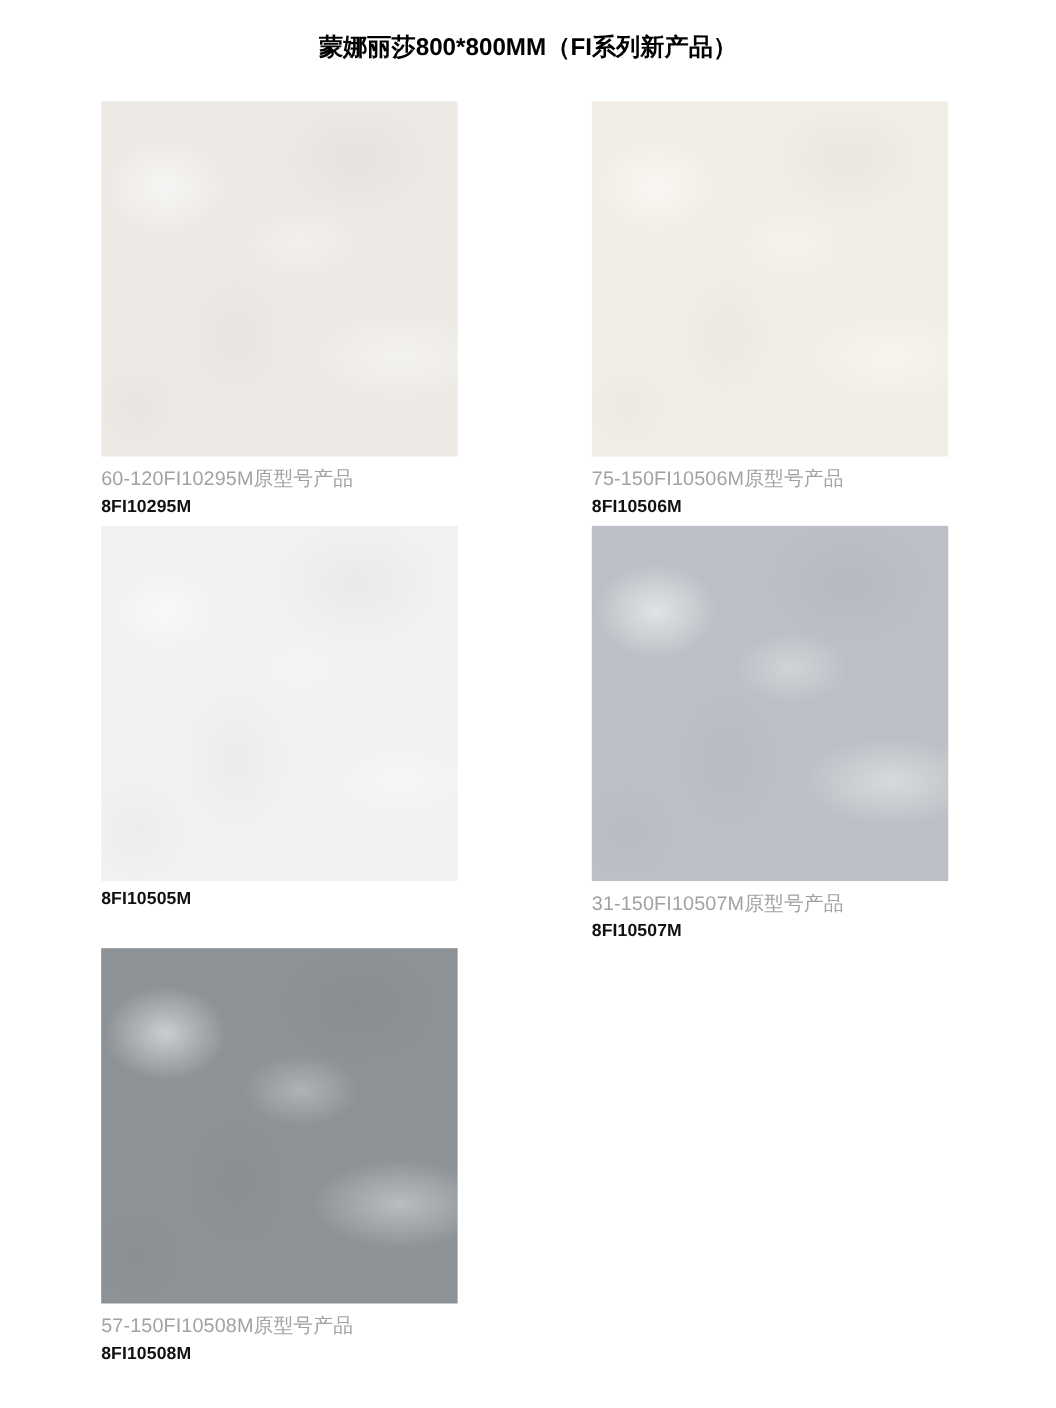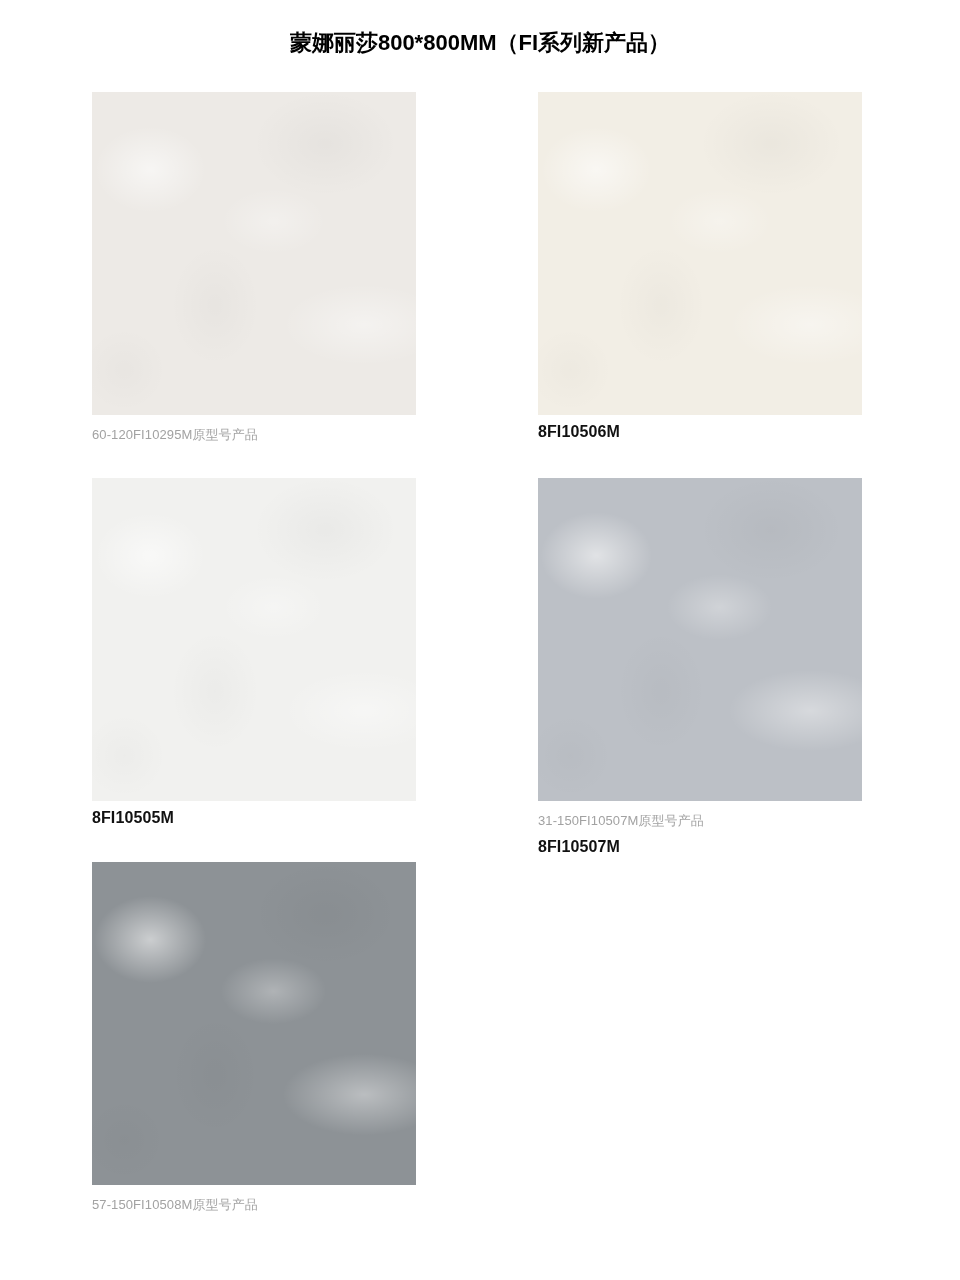--- a/index.html
+++ b/index.html
@@ -71,21 +71,21 @@
       radial-gradient(ellipse 110px 80px at 72% 16%, rgba(0,0,0,0.030), rgba(0,0,0,0) 66%),
       radial-gradient(ellipse 70px 95px at 38% 66%, rgba(0,0,0,0.022), rgba(0,0,0,0) 64%),
       radial-gradient(ellipse 120px 60px at 84% 72%, rgba(255,255,255,0.40), rgba(255,255,255,0) 68%),
       radial-gradient(ellipse 60px 60px at 10% 86%, rgba(0,0,0,0.018), rgba(0,0,0,0) 70%),
       radial-gradient(ellipse 80px 50px at 56% 40%, rgba(255,255,255,0.30), rgba(255,255,255,0) 66%);
     pointer-events: none;
   }
 
   .caption {
     margin-top: 11px;
-    font-size: 13px;
+    font-size: 18px;
     line-height: 18px;
     color: #a2a2a2;
     font-weight: normal;
     letter-spacing: 0.1px;
     white-space: nowrap;
   }
 
   .code {
     margin-top: 6px;
     font-size: 16px;
@@ -99,36 +99,39 @@
 </head>
 <body>
 
 <div class="page-title">蒙娜丽莎800*800MM（FI系列新产品）</div>
 
 <div class="product-grid">
 
   <div class="product-card col-left row-1">
     <div class="swatch" style="background-color: rgb(237, 234, 230);"></div>
     <div class="caption">60-120FI10295M原型号产品</div>
+    <div class="code">8FI10295M</div>
   </div>
 
   <div class="product-card col-right row-1">
     <div class="swatch" style="background-color: rgb(242, 238, 229);"></div>
+    <div class="caption">75-150FI10506M原型号产品</div>
     <div class="code">8FI10506M</div>
   </div>
 
   <div class="product-card col-left row-2">
     <div class="swatch" style="background-color: rgb(241, 241, 239);"></div>
     <div class="code">8FI10505M</div>
   </div>
 
   <div class="product-card col-right row-2">
     <div class="swatch" style="background-color: rgb(188, 192, 198);"></div>
     <div class="caption">31-150FI10507M原型号产品</div>
     <div class="code">8FI10507M</div>
   </div>
 
   <div class="product-card col-left row-3">
     <div class="swatch" style="background-color: rgb(141, 146, 150);"></div>
     <div class="caption">57-150FI10508M原型号产品</div>
+    <div class="code">8FI10508M</div>
   </div>
 
 </div>
 
 </body></html>

